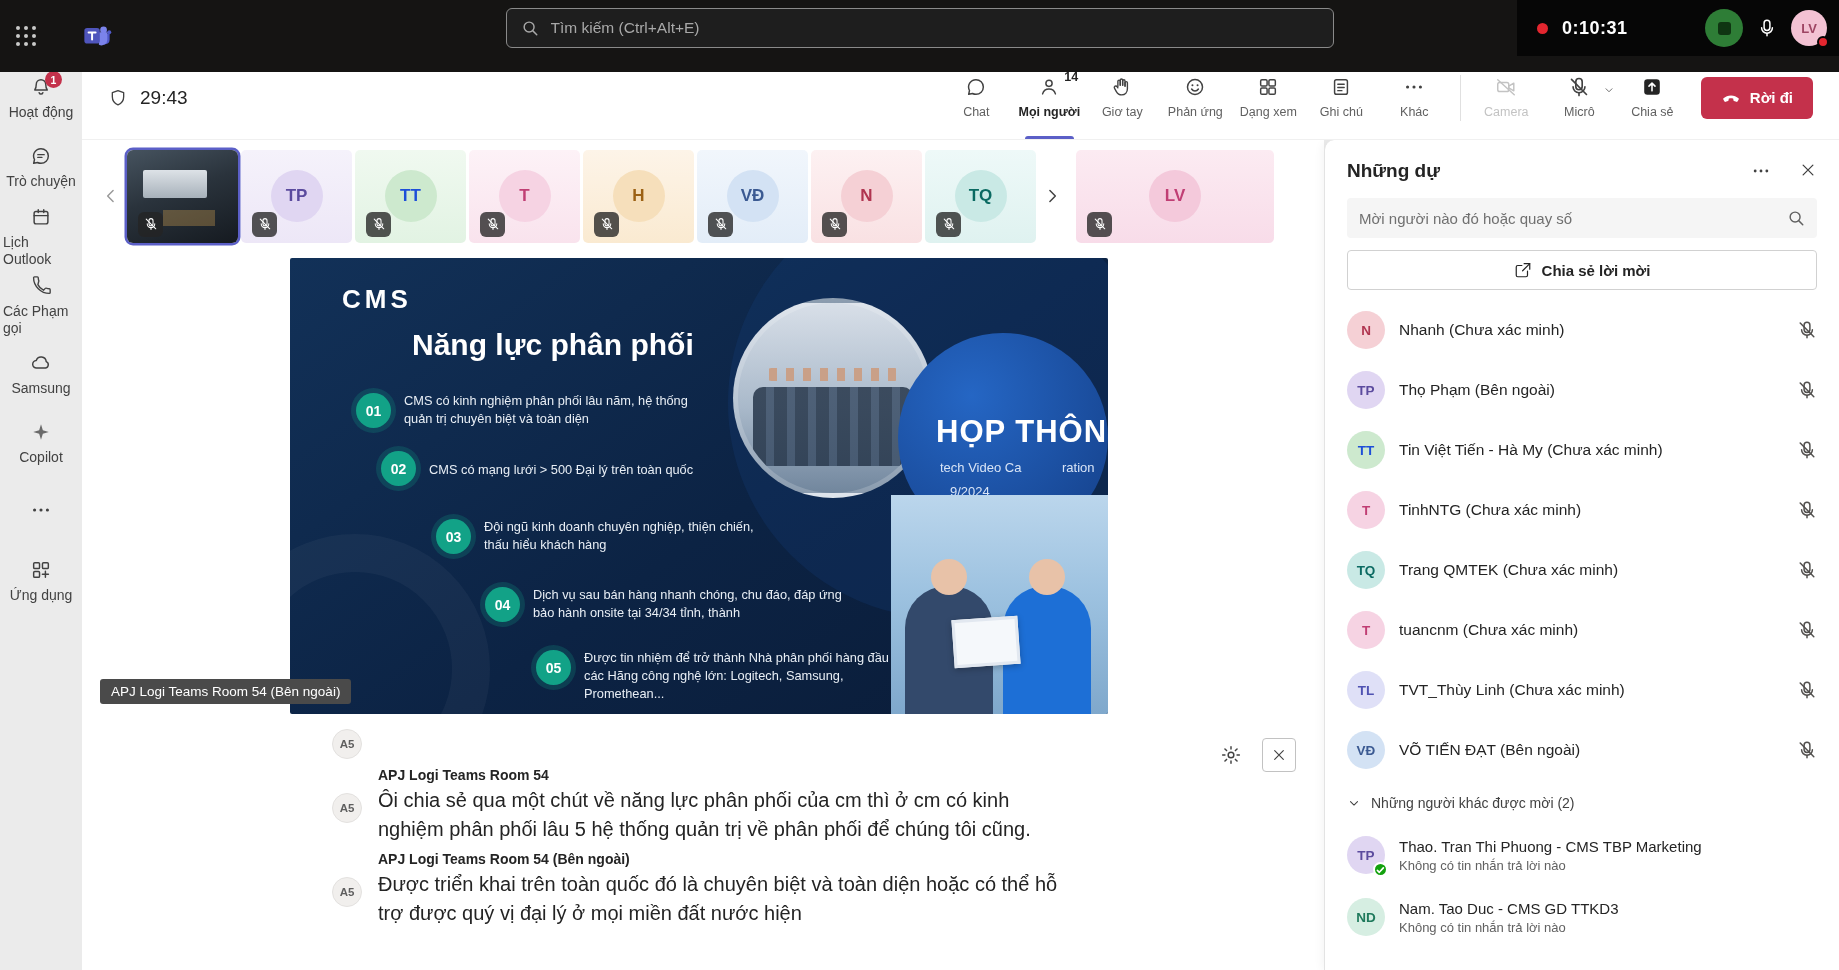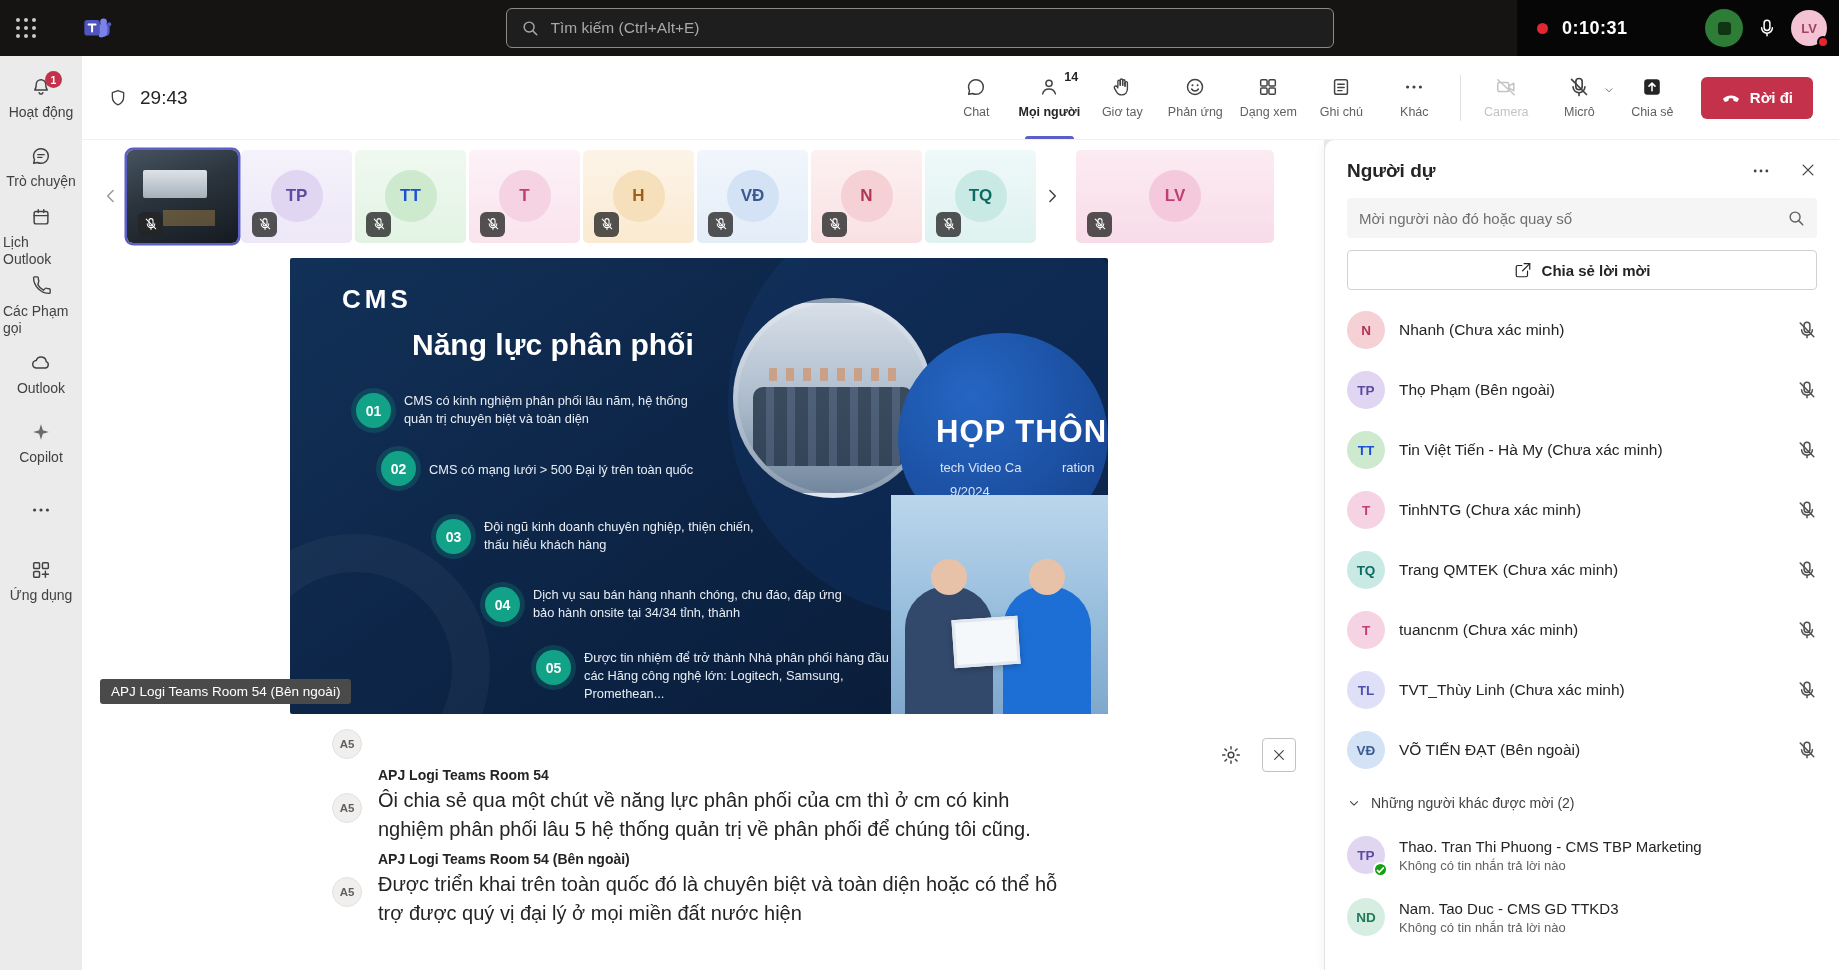--- a/index.html
+++ b/index.html
@@ -3,21 +3,21 @@
 <meta charset="utf-8">
 <style>
   *{margin:0;padding:0;box-sizing:border-box}
   html,body{width:1839px;height:970px;overflow:hidden}
   body{position:relative;background:#EBEBEB;font-family:"Liberation Sans",sans-serif;color:#242424;font-size:14px;cursor:default}
   svg{display:block}
   .ic12{width:12px;height:12px}.ic14{width:14px;height:14px}.ic16{width:16px;height:16px}
   .ic18{width:18px;height:18px}.ic20{width:20px;height:20px}.ic22{width:22px;height:22px}
 
   
-  .topbar{position:absolute;left:0;top:0;right:0;height:56px;background:#151413;display:flex;align-items:center;z-index:30}
+  .topbar{position:absolute;left:0;top:0;right:0;height:72px;background:#151413;display:flex;align-items:center;z-index:30}
   .waffle{width:52px;height:56px;display:flex;align-items:center;justify-content:center;cursor:pointer}
   .waffle-grid{display:grid;grid-template-columns:repeat(3,4px);grid-gap:4px}
   .waffle-grid i{width:4px;height:4px;border-radius:50%;background:#C9C9C9}
   .tlogo{margin-left:30px;cursor:pointer}
   .topsearch{position:absolute;left:50%;top:8px;transform:translateX(-50%);width:828px;height:40px;background:#1E1E1E;border:1px solid #8A8A8A;border-radius:6px;display:flex;align-items:center;padding:0 14px;gap:12px;color:#A8A8A8}
   .topsearch input{flex:1;background:transparent;border:0;outline:0;color:#C9C9C9;font-size:15.5px;font-family:"Liberation Sans",sans-serif}
   .topsearch input::placeholder{color:#A8A8A8}
   .reccluster{position:absolute;right:0;top:0;height:56px;width:322px;background:#060606;display:flex;align-items:center;padding:0 12px 0 20px;gap:14px}
   .recdot{width:11px;height:11px;border-radius:50%;background:#E3262F}
   .rectime{color:#FFF;font-size:18px;font-weight:700;letter-spacing:.5px}
@@ -330,21 +330,21 @@
   <div class="sbitem">
     <svg class="ic22">
         <use href="#i-phone"></use>
       </svg>
     <span class="lbl">Các Phạm gọi</span>
   </div>
   <div class="sbitem">
     <svg class="ic22">
         <use href="#i-cloud"></use>
       </svg>
-    <span class="lbl">Outlook</span>
+    <span class="lbl">Samsung</span>
   </div>
   <div class="sbitem">
     <svg class="ic22" style="color:#6A6A6A">
         <use href="#i-copilot"></use>
       </svg>
     <span class="lbl">Copilot</span>
   </div>
   <div class="sbitem">
     <svg class="ic22">
         <use href="#i-dots"></use>
@@ -593,21 +593,21 @@
           <svg class="ic16">
             <use href="#i-close"></use>
           </svg>
         </span>
     </div>
   </div>
 </main>
 
 <aside class="panel">
   <div class="phead">
-    <span class="ptitle">Người dự</span>
+    <span class="ptitle">Những dự</span>
     <span class="phicons">
       <span>
           <svg class="ic20">
             <use href="#i-dots"></use>
           </svg>
         </span>
       <span>
           <svg class="ic18">
             <use href="#i-close"></use>
           </svg>

